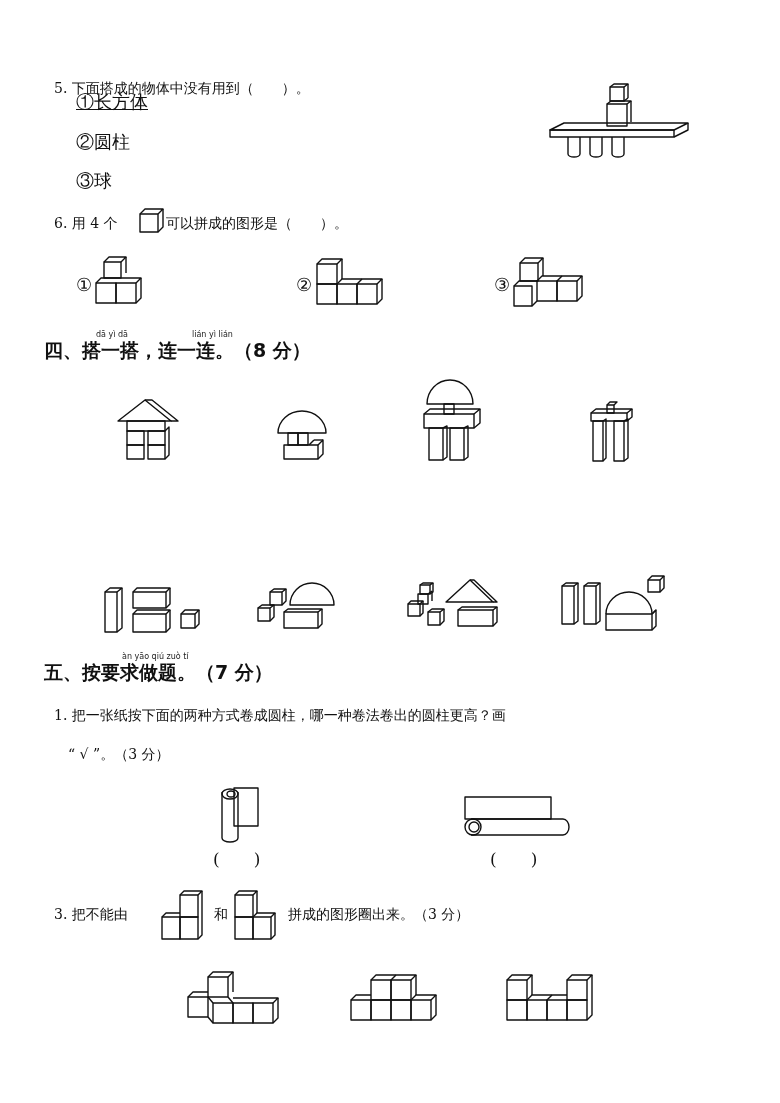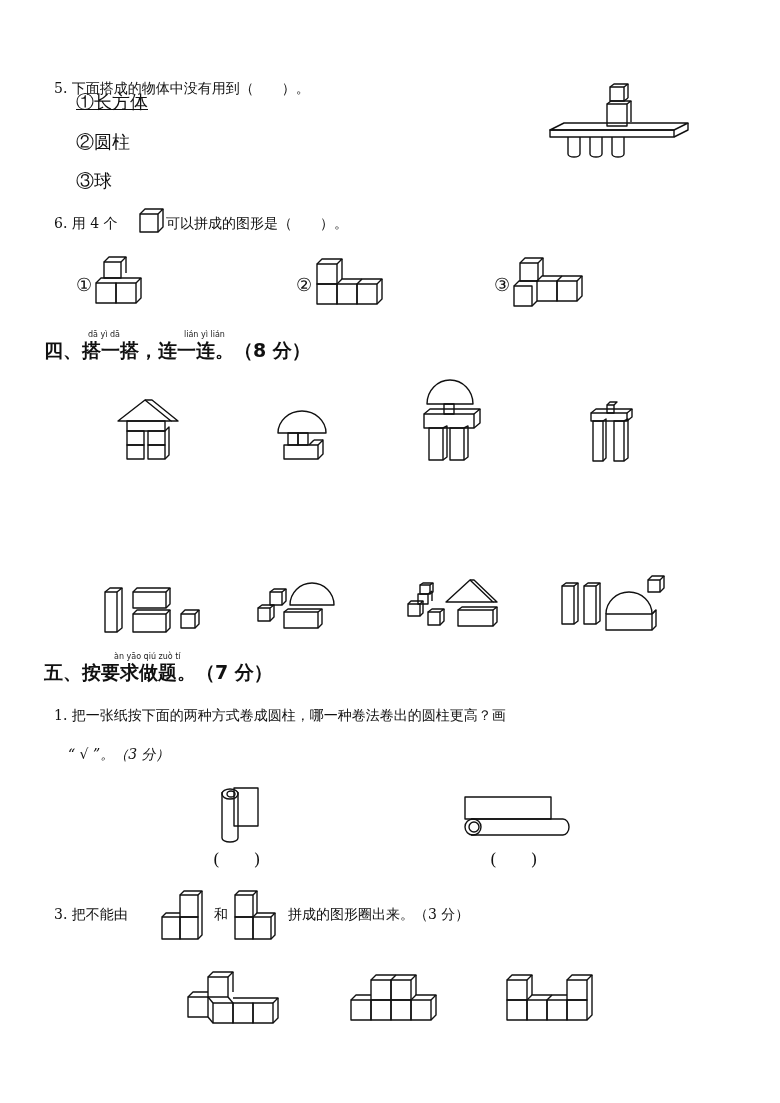--- a/index.html
+++ b/index.html
@@ -1,21 +1,21 @@
 <!DOCTYPE html>
 <html><head>
 <meta charset="utf-8">
 <style>
   html,body{margin:0;padding:0;background:#fff;}
   body{width:780px;height:1103px;position:relative;overflow:hidden;font-family:"DejaVu Serif","Liberation Serif",serif;color:#111;}
   .abs{position:absolute;}
   .q{font-size:14px;white-space:nowrap;}
   .sec{font-size:19px;font-weight:bold;font-family:"DejaVu Sans","Liberation Sans",sans-serif;white-space:nowrap;}
   .opt{font-size:18px;white-space:nowrap;}
-  .py{font-size:8px;color:#222;font-family:"DejaVu Sans","Liberation Sans",sans-serif;white-space:nowrap;}
+  .py{font-size:8px;color:#222;font-family:"DejaVu Sans","Liberation Sans",sans-serif;white-space:nowrap;margin-left:8px;}
   svg{position:absolute;overflow:visible;}
   svg *{fill:none;stroke:#111;stroke-width:1.4;stroke-linejoin:round;}
   .paren{font-size:17px;white-space:nowrap;}
 </style>
 </head>
 <body>
 
 <div class="abs q" style="left:54px;top:80px;">5. 下面搭成的物体中没有用到（　　）。</div>
 <div class="abs opt" style="left:76px;top:90px;text-decoration:underline;">①长方体</div>
 <div class="abs opt" style="left:76px;top:130px;">②圆柱</div>
@@ -190,21 +190,21 @@
     <line x1="92" y1="40" x2="96" y2="36"></line>
   <rect x="88" y="6" width="12" height="12"></rect>
     <polyline points="88,6 92,2 104,2 100,6"></polyline>
     <polyline points="104,2 104,14 100,18"></polyline>
 </svg>
 
 <div class="abs py" style="left:88px;top:652px;padding-left:26px;">àn yāo qiú zuò tí</div>
 <div class="abs sec" style="left:44px;top:660px;">五、按要求做题。（7 分）</div>
 
 <div class="abs q" style="left:54px;top:707px;">1. 把一张纸按下面的两种方式卷成圆柱，哪一种卷法卷出的圆柱更高？画</div>
-<div class="abs q" style="left:68px;top:746px;font-style:italic;">“ √ ”。（3 分）</div>
+<div class="abs q" style="left:68px;top:746px;">“ √ ”。（3 分）</div>
 
 <svg style="left:222px;top:788px;" width="40" height="56">
   <rect x="12" y="0" width="24" height="38"></rect>
   <path d="M0,4 V50 A8,4 0 0 0 16,50 V4"></path>
   <ellipse cx="8" cy="6" rx="8" ry="5"></ellipse>
     <ellipse cx="9" cy="6" rx="4" ry="3"></ellipse>
 </svg>
 <div class="abs paren" style="left:213px;top:848px;">(　　)</div>
 
 <svg style="left:463px;top:797px;" width="110" height="40">

